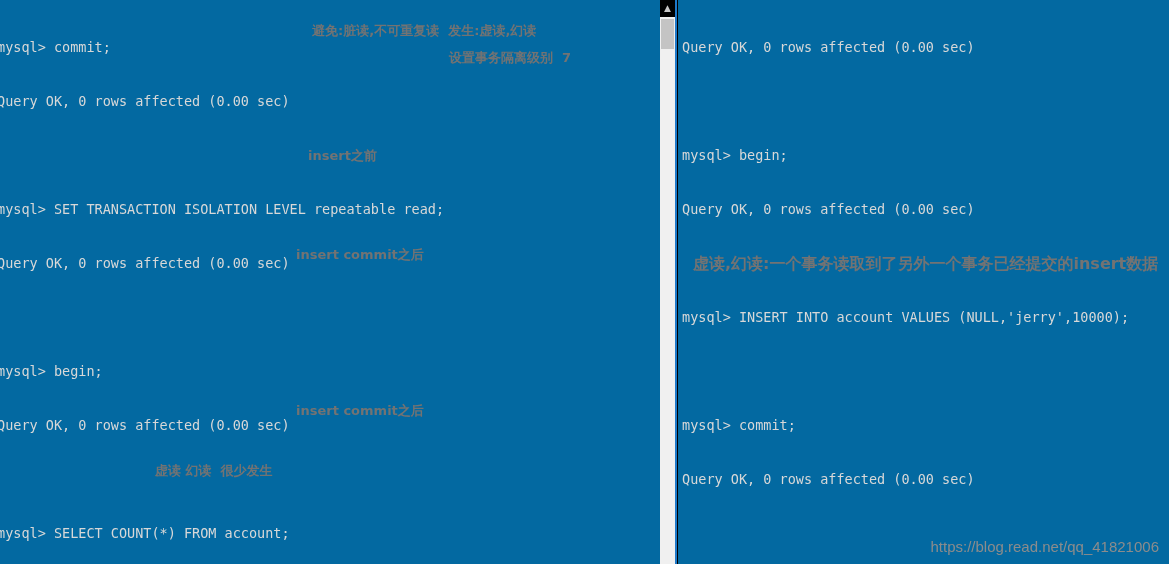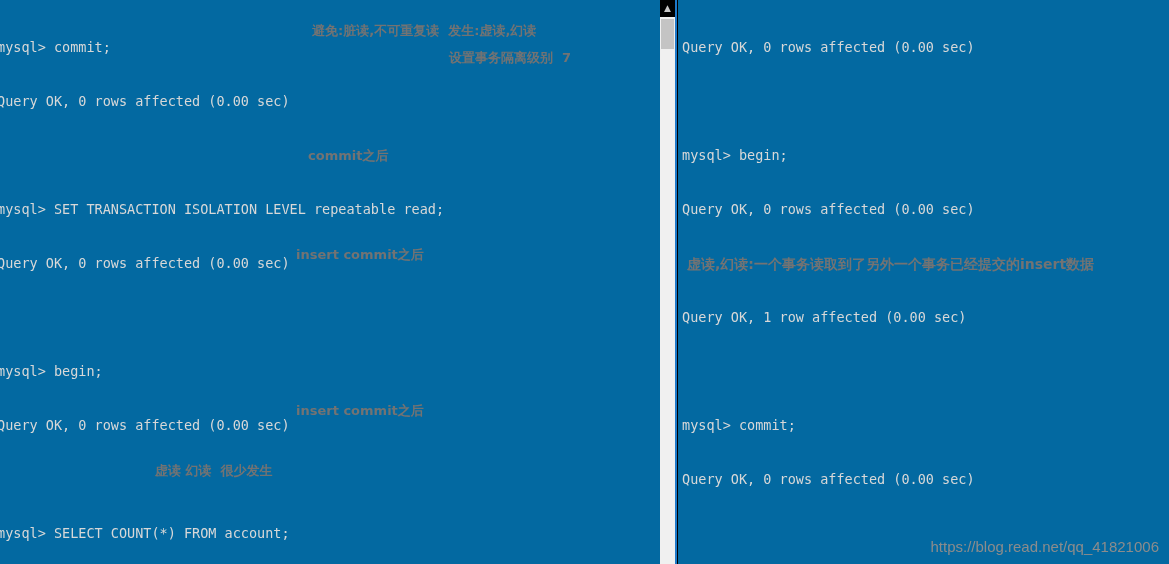--- a/index.html
+++ b/index.html
@@ -46,21 +46,21 @@
   .annot {
     position: absolute;
     color: #737373;
     font-family: "DejaVu Sans", sans-serif;
     font-weight: bold;
     font-size: 13px;
     white-space: pre;
     line-height: 16px;
     letter-spacing: 0px;
   }
-  .annot-sm { font-size: 14px; }
+  .annot-sm { font-size: 16px; margin-left: 6px; }
 
   
   #scrollbar {
     position: absolute;
     top: 0;
     left: 660px;
     width: 17px;
     height: 564px;
     background: #f0f0f0;
     border-right: 2px solid #1e78c8;
@@ -142,42 +142,42 @@
     
     
     
   </div>
 </div>
 
 <div class="annot" style="left:312px; top:23px;">避免:脏读,不可重复读  发生:虚读,幻读</div>
 
 <div class="annot" style="left:449px; top:50px;">设置事务隔离级别  7</div>
 
-<div class="annot" style="left:308px; top:148px;">commit之后</div>
+<div class="annot" style="left:308px; top:148px;">insert之前</div>
 
 <div class="annot" style="left:296px; top:247px;">insert commit之后</div>
 
 <div class="annot" style="left:296px; top:403px;">insert commit之后</div>
 
 <div class="annot" style="left:107px; top:463px;margin-left:48px;">虚读 幻读  很少发生</div>
 
 <div id="gutter"></div>
 <div id="scrollbar">
   <div class="sb-arrow">▲</div>
   <div class="sb-thumb"></div>
 </div>
 
 <div id="right-panel" class="panel">
   <div class="term-lines">
     <div class="line">Query OK, 0 rows affected (0.00 sec)</div>
     <div class="line"></div>
     <div class="line">mysql&gt; begin;</div>
     <div class="line">Query OK, 0 rows affected (0.00 sec)</div>
     <div class="line"></div>
-    <div class="line">Query OK, 1 row affected (0.00 sec)</div>
+    <div class="line">mysql&gt; INSERT INTO account VALUES (NULL,'jerry',10000);</div>
     <div class="line"></div>
     <div class="line">mysql&gt; commit;</div>
     <div class="line">Query OK, 0 rows affected (0.00 sec)</div>
     
     
   </div>
 </div>
 
 <div class="annot annot-sm" style="left:687px; top:256px;">虚读,幻读:一个事务读取到了另外一个事务已经提交的insert数据</div>
 

